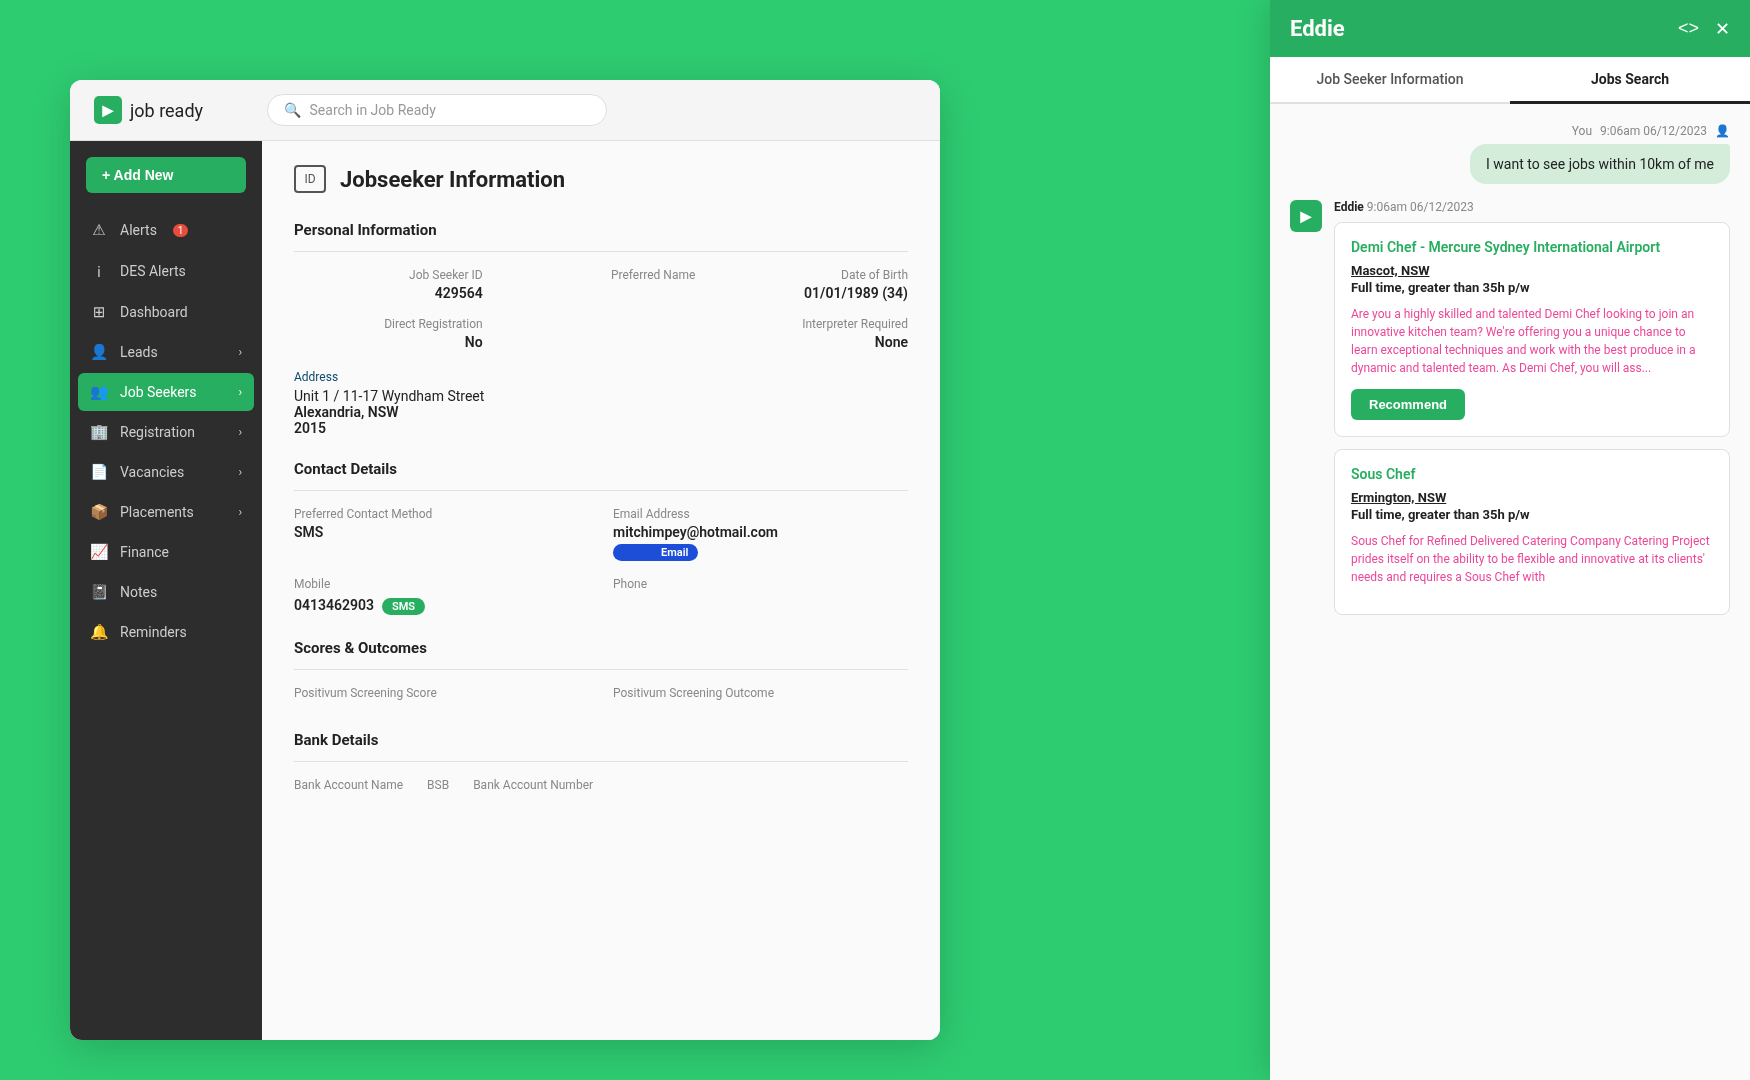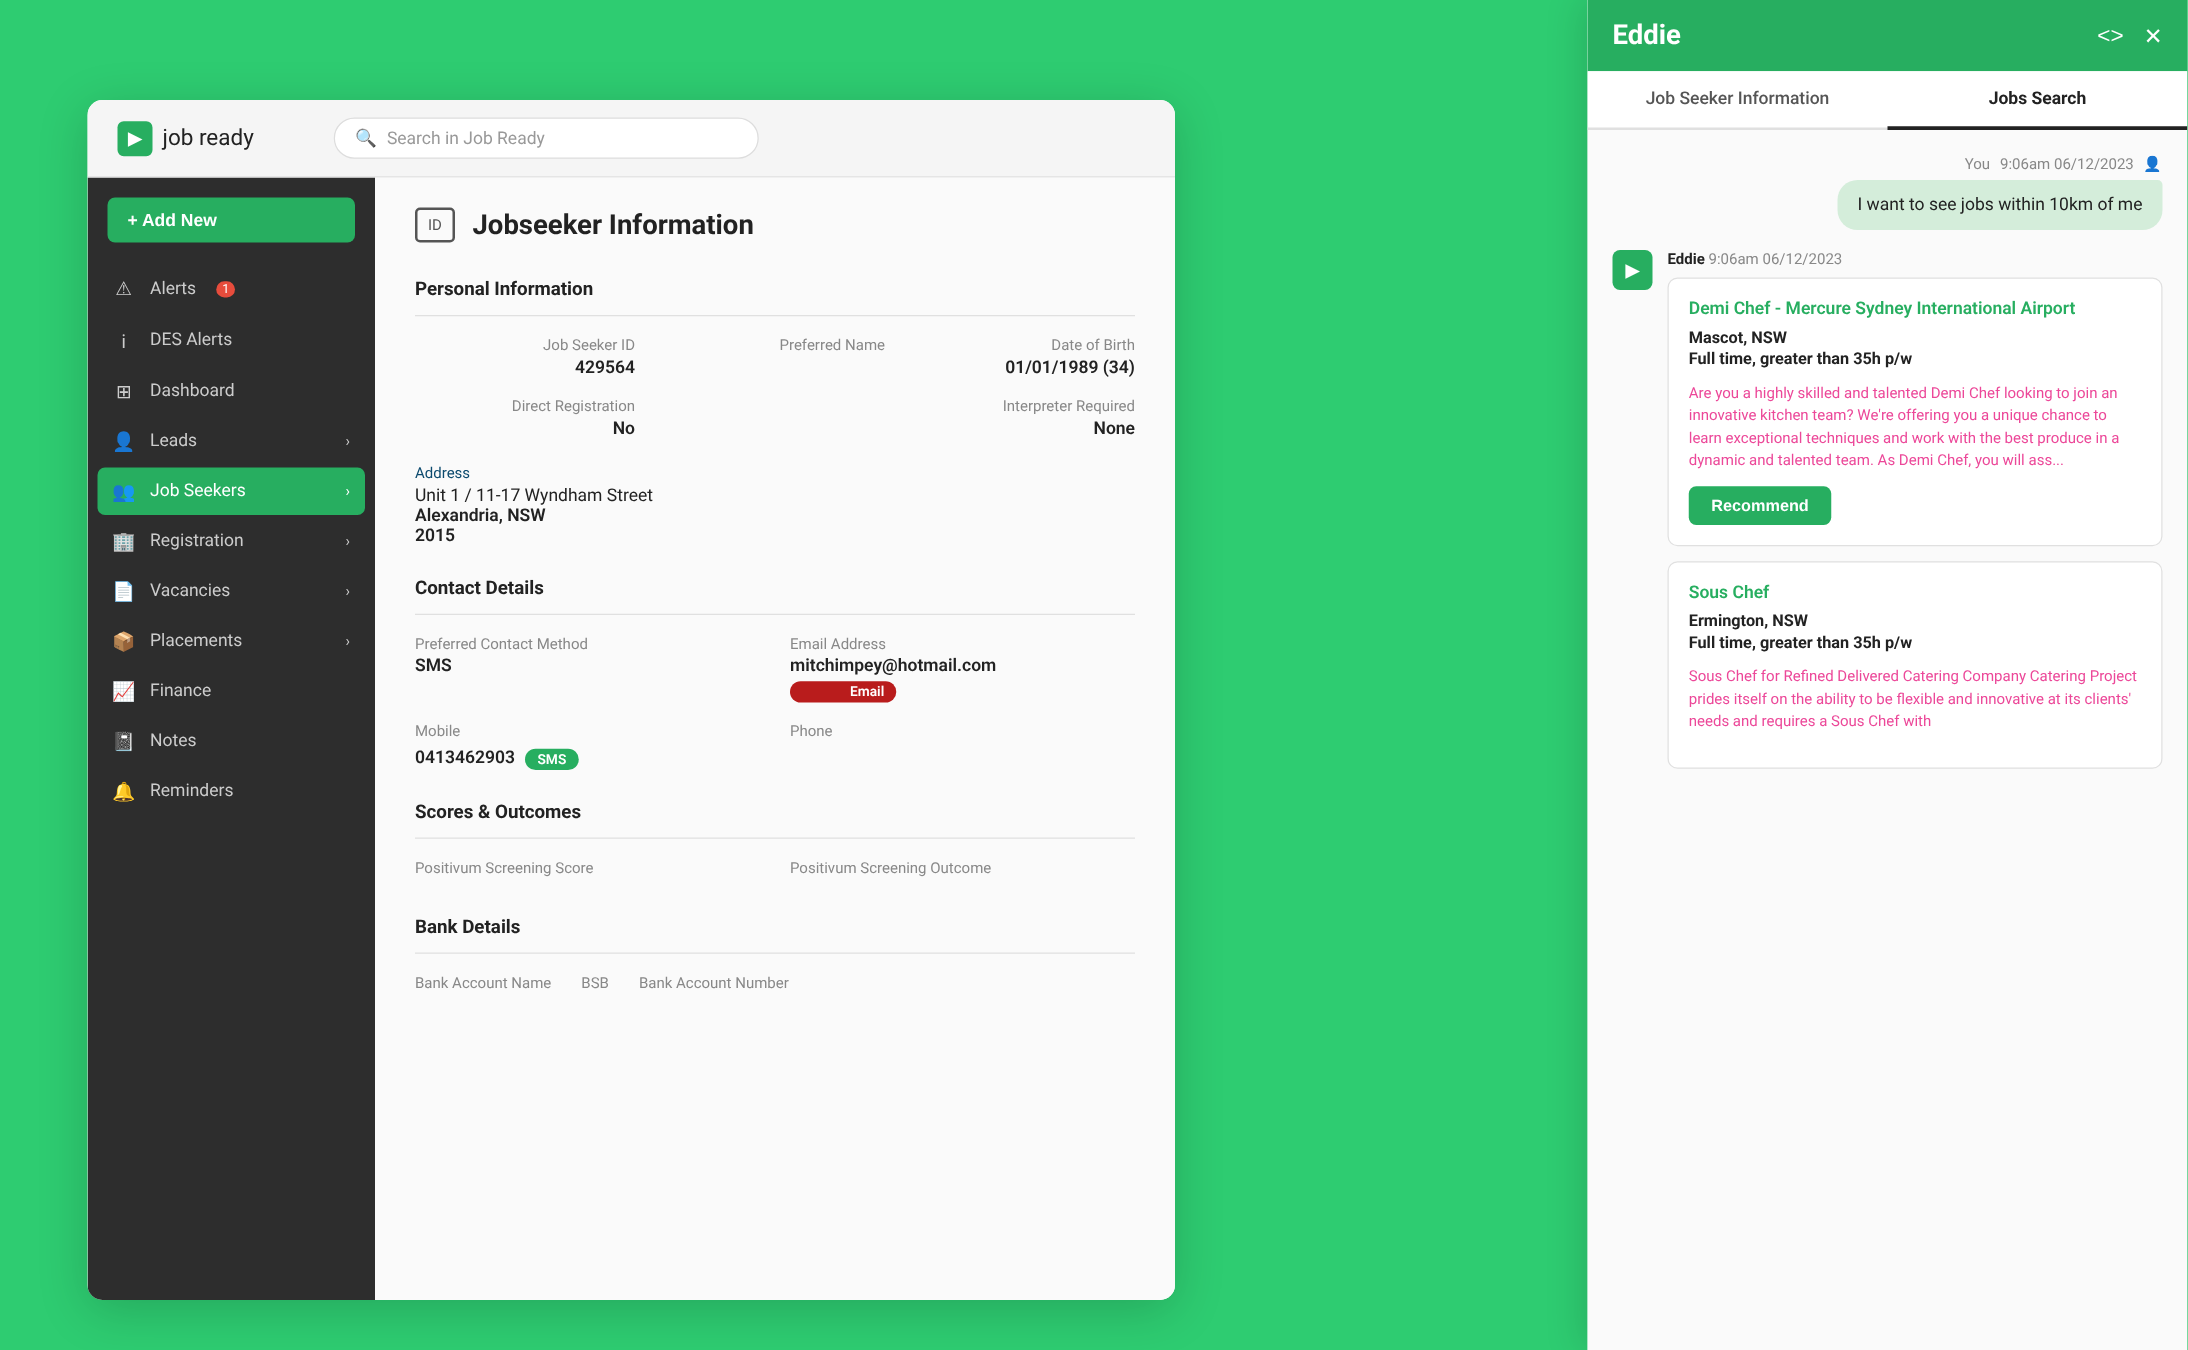--- a/index.html
+++ b/index.html
@@ -77,21 +77,21 @@
 
     
     .main-content {
       display: flex;
       flex: 1;
       overflow: hidden;
     }
 
     
     .sidebar {
-      width: 230px;
+      width: 192px;
       background: #2d2d2d;
       display: flex;
       flex-direction: column;
       padding: 16px 0;
       gap: 2px;
     }
     .add-new-btn {
       margin: 0 16px 16px;
       background: #27ae60;
       color: white;
@@ -228,21 +228,21 @@
     }
 
     .tag {
       display: inline-block;
       padding: 2px 10px;
       border-radius: 12px;
       font-size: 11px;
       font-weight: 600;
       margin-top: 4px;
     }
-    .tag.email { background: #b91c1c; color: white; padding-left: 48px; }
+    .tag.email { background: #1d4ed8; color: white; padding-left: 48px; }
     .tag.sms { background: #27ae60; color: white; }
 
     .scores-grid {
       display: grid;
       grid-template-columns: 1fr 1fr;
       gap: 8px 24px;
     }
     .scores-grid label {
       font-size: 12px;
       color: #888;
@@ -388,20 +388,21 @@
       color: #27ae60;
       font-size: 14px;
       font-weight: 600;
       margin-bottom: 8px;
     }
     .job-location {
       font-size: 13px;
       font-weight: 700;
       color: #222;
       margin-bottom: 2px;
+      text-decoration: underline;
     }
     .job-type {
       font-size: 13px;
       font-weight: 700;
       color: #222;
       margin-bottom: 10px;
     }
     .job-description {
       font-size: 12px;
       color: #ec4899;

